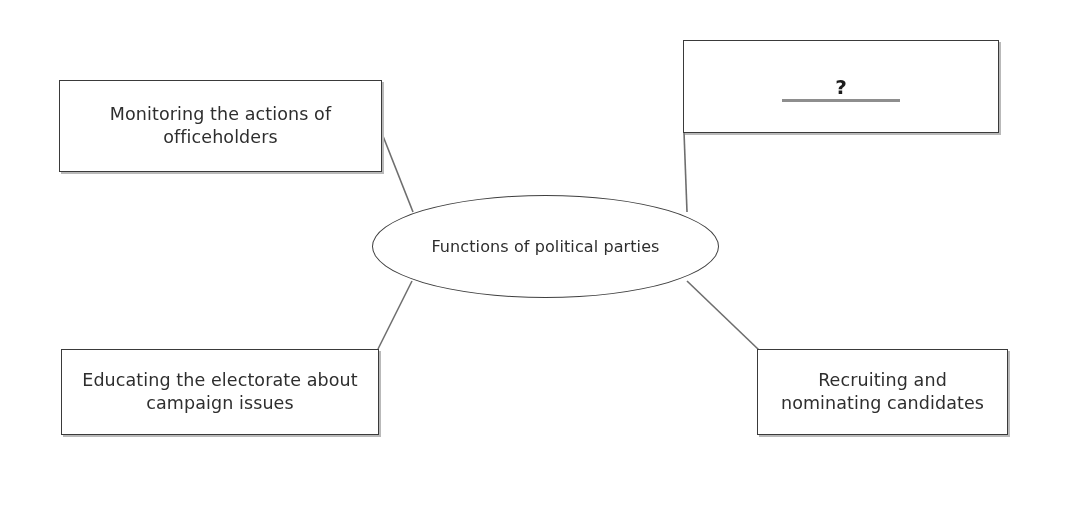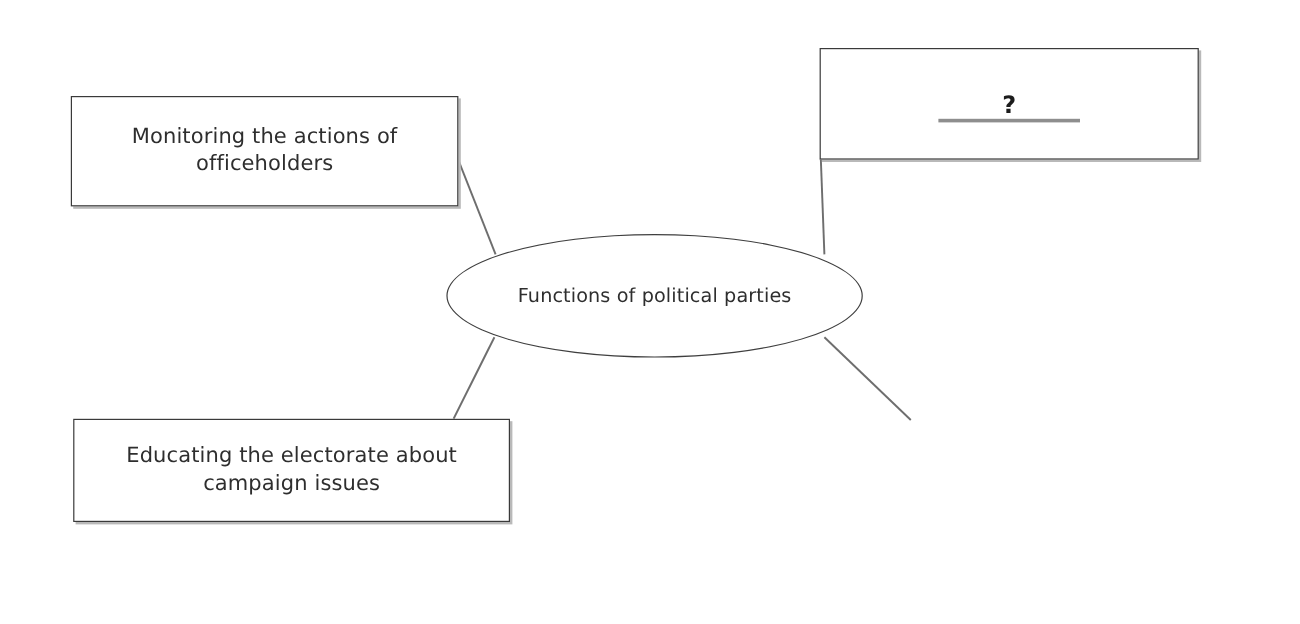--- a/index.html
+++ b/index.html
@@ -64,21 +64,21 @@
   #node-monitoring {
     left: 59px;  top: 40px;
     width: 323px; height: 92px; margin-top: 40px;
   }
   #node-unknown {
     left: 683px; top: 40px;
     width: 316px; height: 93px;
   }
   #node-educating {
     left: 61px;  top: 349px;
-    width: 364px; height: 86px;
+    width: 318px; height: 86px;
   }
   #node-recruiting {
     left: 757px; top: 349px;
     width: 251px; height: 86px;
   }
 
   #node-center {
     left: 372px; top: 195px;
     width: 347px; height: 103px;
     border: 1.6px solid #3f3f3f;
@@ -134,14 +134,17 @@
   </div>
 
   <div class="node" id="node-center">
     <span class="node-text">Functions of political parties</span>
   </div>
 
   <div class="node box" id="node-educating">
     <span class="node-text">Educating the electorate about campaign issues</span>
   </div>
 
+  <div class="node box" id="node-recruiting">
+    <span class="node-text">Recruiting and nominating candidates</span>
+  </div>
 
 </div>
 
 </body></html>

